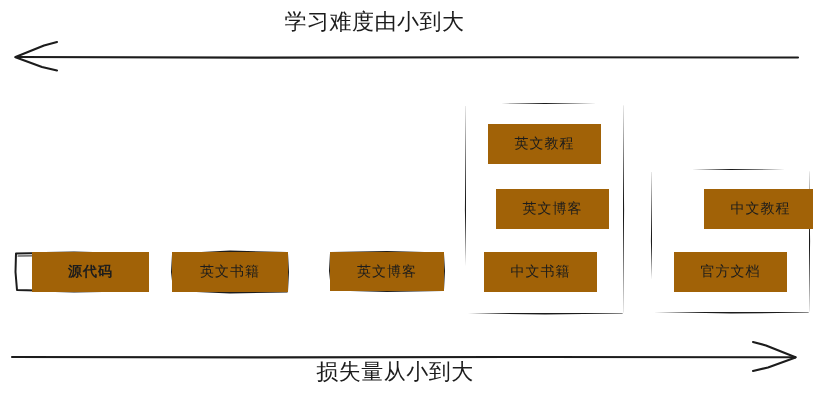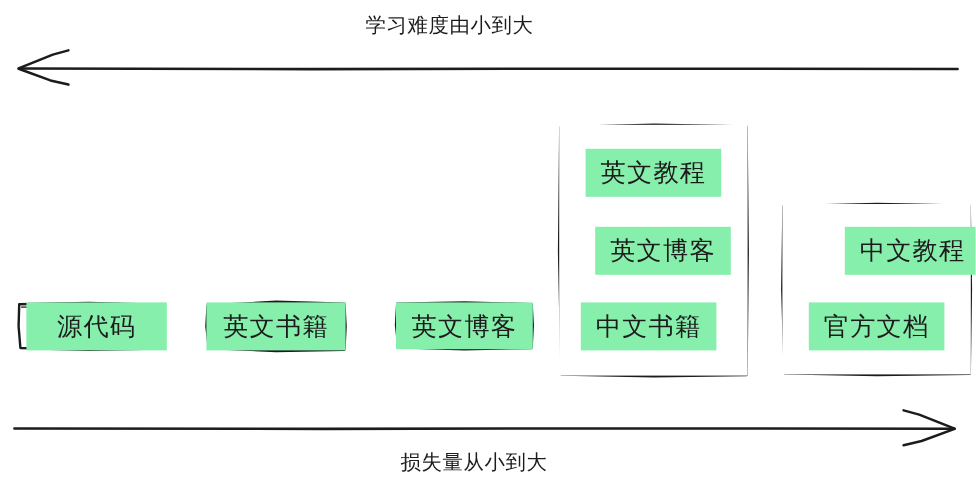--- a/index.html
+++ b/index.html
@@ -16,50 +16,50 @@
     color: #1a1a1a;
   }
   #canvas {
     position: absolute;
     left: 0; top: 0;
     width: 813px;
     height: 414px;
   }
   .axis-label {
     position: absolute;
-    font-size: 17px;
+    font-size: 22px;
     line-height: 20px;
     letter-spacing: 0.5px;
     color: #1c1c1c;
     white-space: nowrap;
     font-family: "DejaVu Sans", "Liberation Sans", sans-serif;
   }
   #label-top {
     left: 0; right: 0;
     top: 12px;
     text-align: center;
     padding-right: 64px;
   }
   #label-bottom {
     left: 0; right: 0;
-    top: 376px;
+    top: 362px;
     text-align: center;
     padding-right: 23px;
   }
   .node {
     position: absolute;
     display: flex;
     align-items: center;
     justify-content: center;
-    font-size: 21px;
+    font-size: 14px;
     letter-spacing: 1px;
     color: #1c1c1c;
     white-space: nowrap;
     box-sizing: border-box;
-    background: #86efac;
+    background: #a16207;
   }
   .group {
     position: absolute;
     box-sizing: border-box;
     background: #ffffff;
   }
   svg { display: block; }
   .sk { fill: none; stroke: #1c1c1c; stroke-linecap: round; stroke-linejoin: round; }
 </style>
 </head>
@@ -124,21 +124,21 @@
   <g>
     <path class="sk" stroke-width="2.0" d="M 675 254.0 L 731 252.0 L 786 253.5 L 787 272 L 786 291.5 L 731 292.5 L 676 290.5 L 674 272 Z"></path>
     <path class="sk" stroke-width="1.1" d="M 677 256.5 L 784 255.0"></path>
   </g>
 </svg>
 
 <div class="axis-label" id="label-top">学习难度由小到大</div>
 
 <div class="axis-label" id="label-bottom">损失量从小到大</div>
 
-<div class="node" style="left:22px;  top:252px; width:117px; height:40px;">源代码</div>
+<div class="node" style="left:32px;  top:252px; width:117px; height:40px;font-weight:bold;">源代码</div>
 
 <div class="node" style="left:172px; top:252px; width:116px; height:40px;">英文书籍</div>
 
 <div class="node" style="left:330px; top:252px; width:114px; height:39px;">英文博客</div>
 
 <div class="group" style="left:466px; top:104px; width:157px; height:209px;"></div>
 
 <div class="node" style="left:488px; top:124px; width:113px; height:40px;">英文教程</div>
 
 <div class="node" style="left:496px; top:189px; width:113px; height:40px;">英文博客</div>

